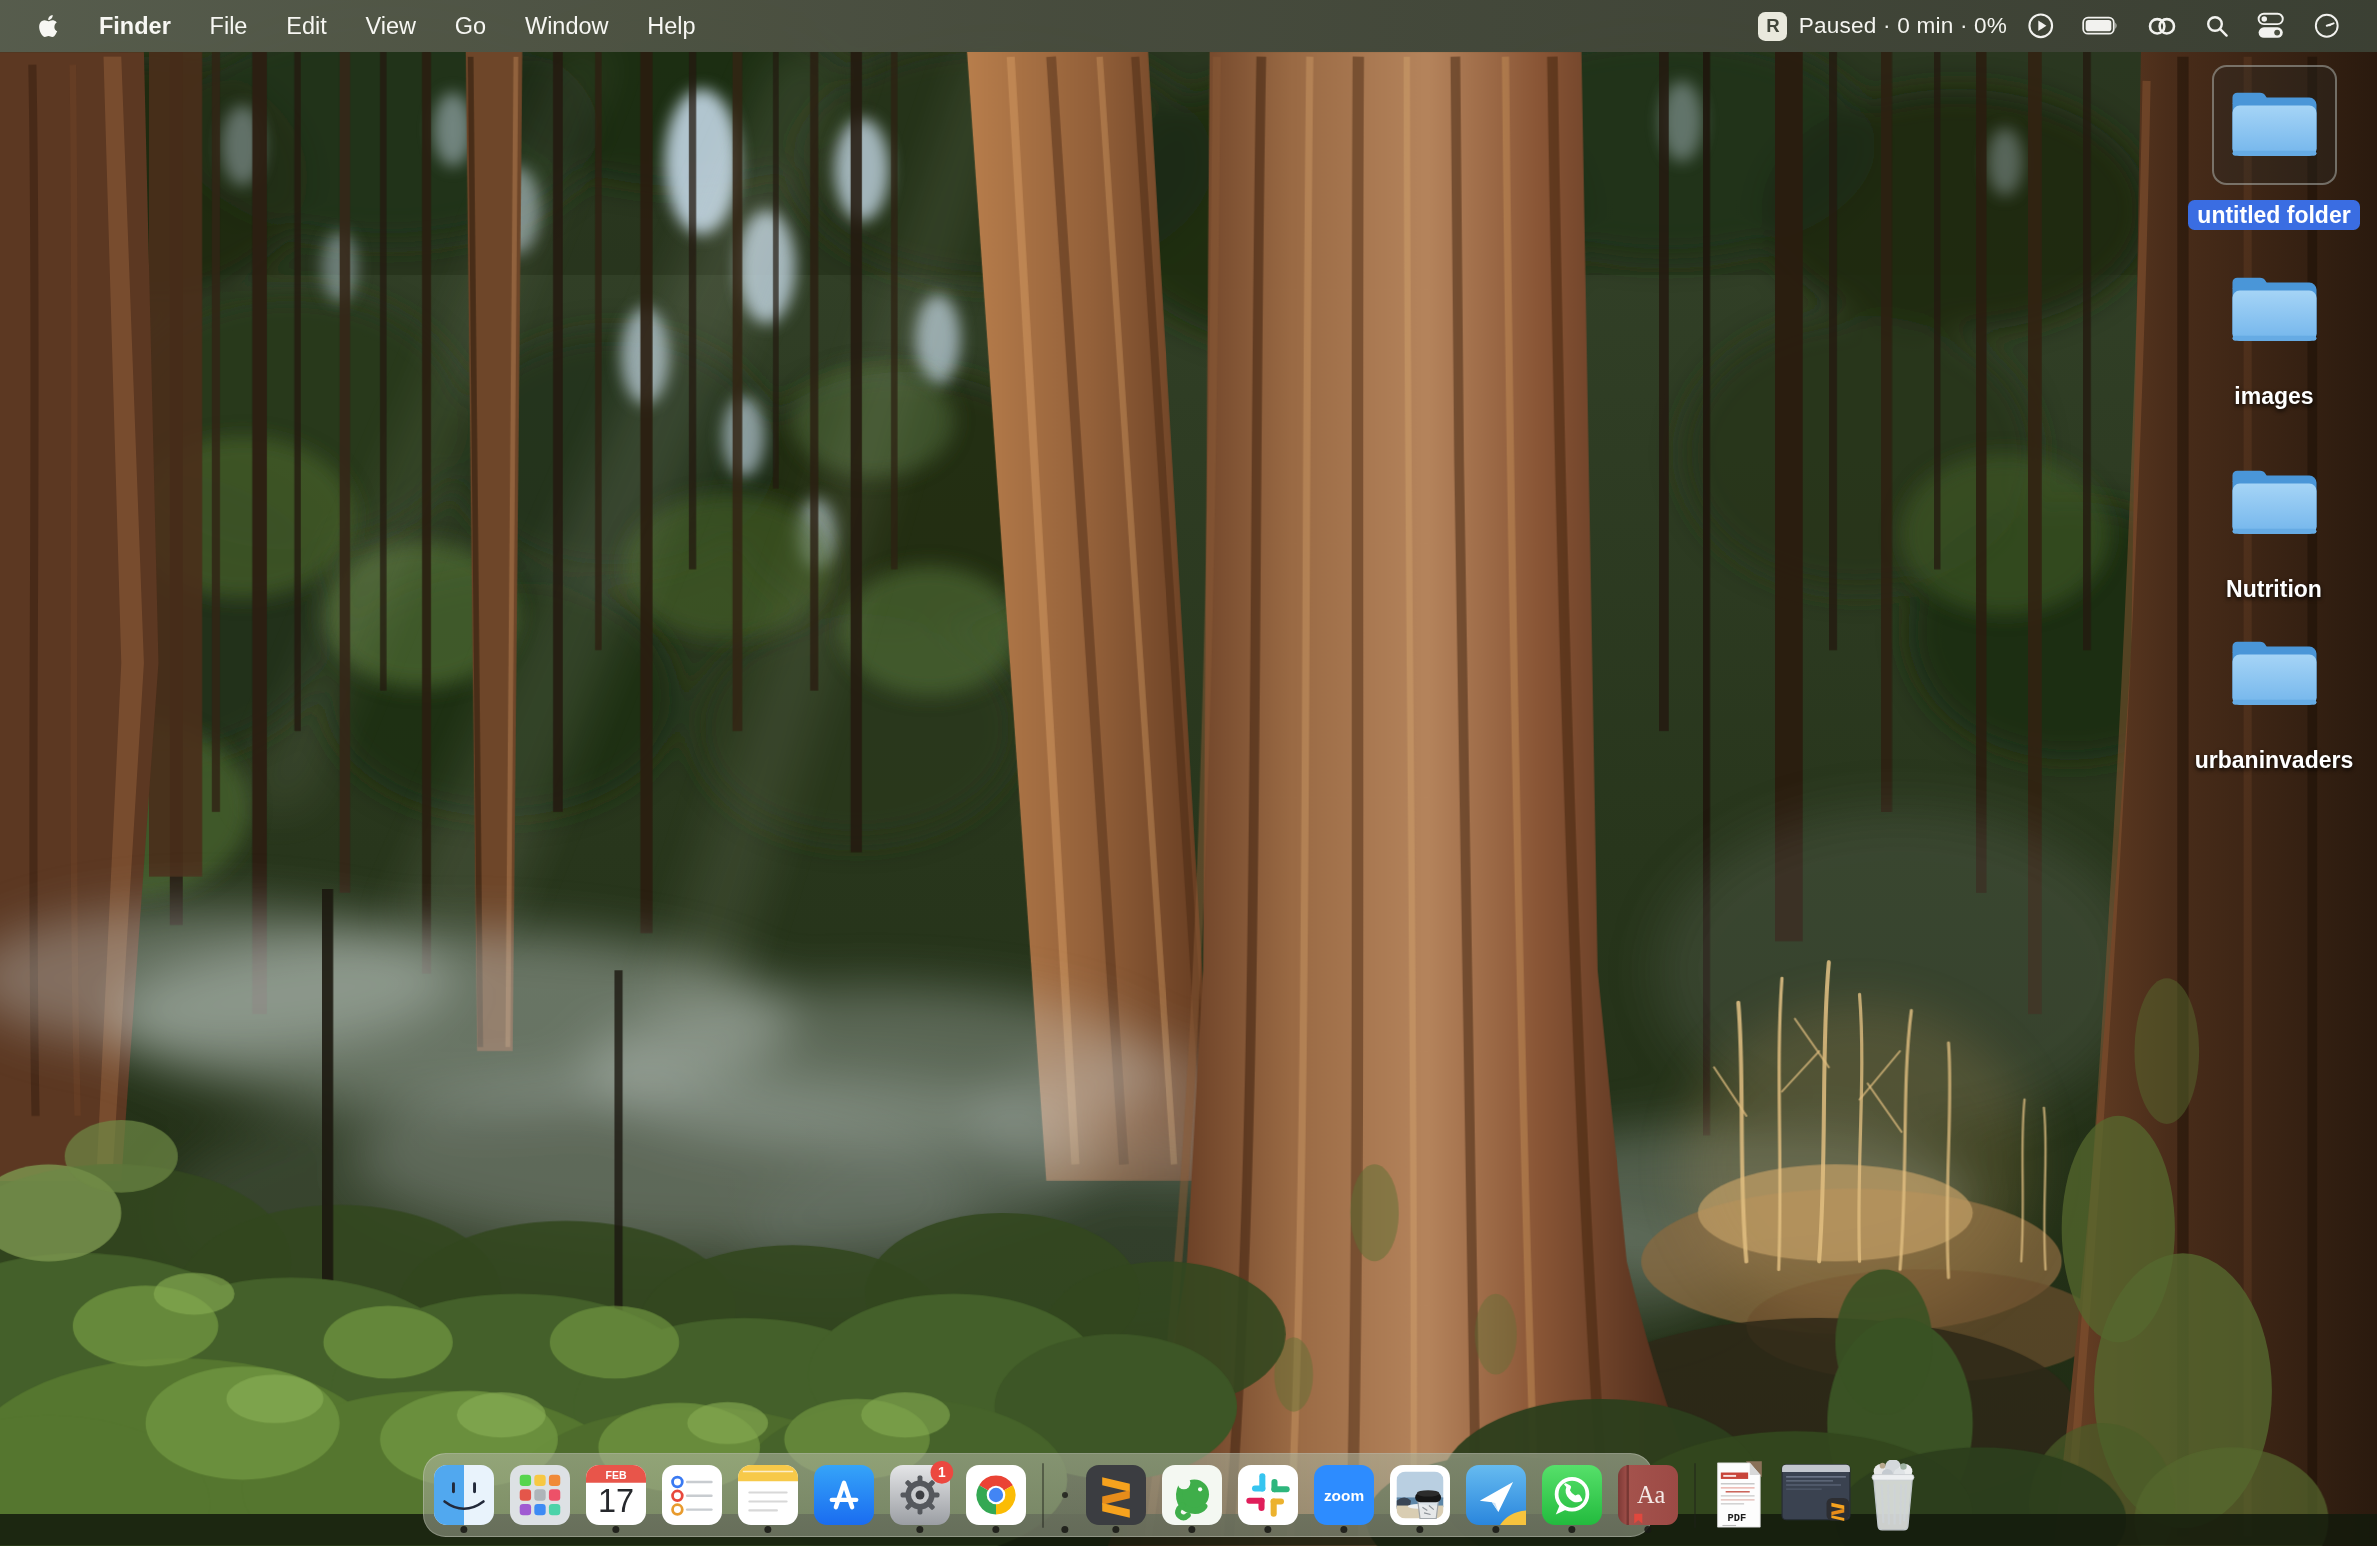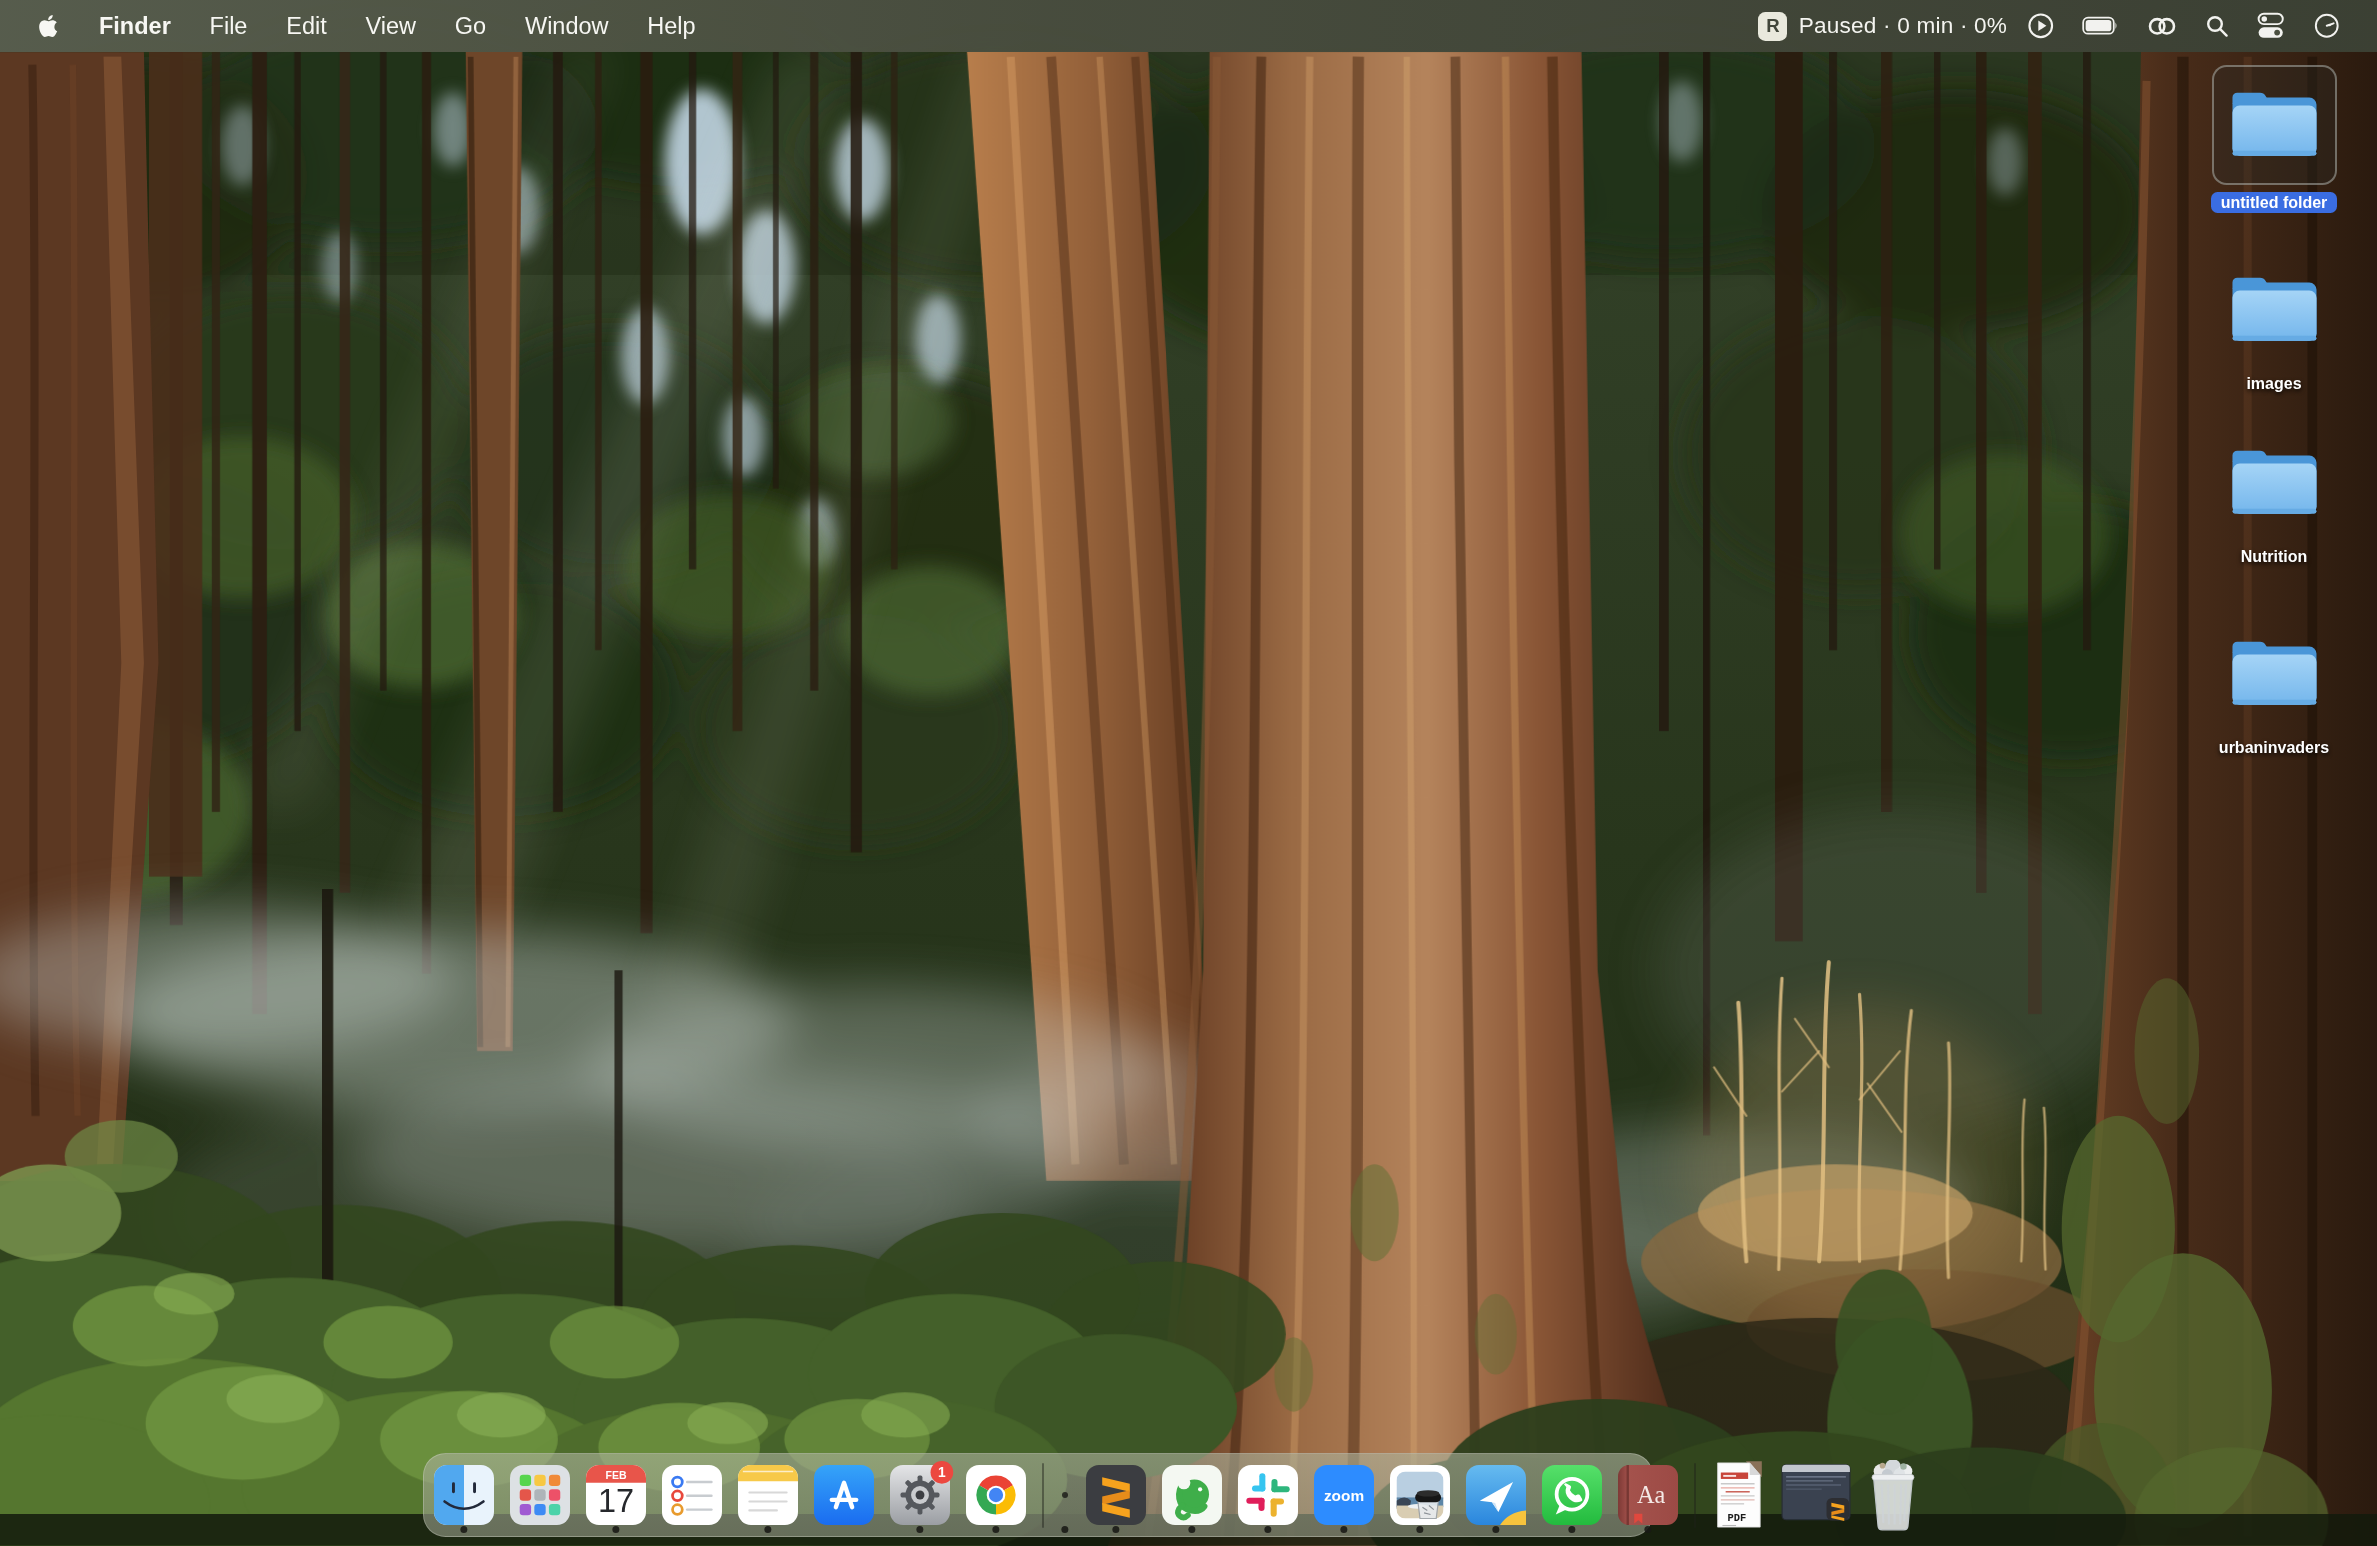--- a/index.html
+++ b/index.html
@@ -21,21 +21,21 @@
     width:29px;height:29px;border-radius:7.3px;display:flex;align-items:center;justify-content:center;
     margin-right:11.3px;}
   .status-text{font-size:22.6px;letter-spacing:0.2px;margin-right:6px;white-space:nowrap;}
   .mb-icon{display:flex;align-items:center;justify-content:center;padding:0 13.7px;height:52px;}
 
   
   .folders{position:absolute;left:2193px;top:0;width:162px;z-index:20;}
   .folder-row{position:absolute;left:0;width:162px;display:flex;flex-direction:column;align-items:center;}
   .folder-iconbox{width:121px;height:116px;display:flex;align-items:center;justify-content:center;border-radius:14.6px;}
   .folder-row.selected .folder-iconbox{background:rgba(40,44,40,.30);border:2.4px solid rgba(200,205,200,.45);}
-  .folder-label{margin-top:7px;font-size:16px;font-weight:700;color:#fff;
+  .folder-label{margin-top:15px;font-size:23px;font-weight:700;color:#fff;
     text-shadow:0 1.6px 4px rgba(0,0,0,.85);white-space:nowrap;}
   .folder-row.selected .folder-label{background:#3a6de2;text-shadow:none;border-radius:6.5px;padding:1.6px 9.7px;}
 
   
   .dock{position:absolute;left:423px;top:1453px;width:1230px;height:84px;z-index:30;
     background:linear-gradient(180deg,rgba(172,178,156,.62),rgba(150,156,136,.62));
     border:0.8px solid rgba(255,255,255,.22);border-radius:22.6px;
     display:flex;align-items:center;padding:0 9.7px;gap:16px;box-sizing:border-box;}
   .dock-item{position:relative;width:60px;height:74px;display:flex;align-items:center;justify-content:center;flex:0 0 auto;}
   .dock-item.small{width:9.7px;}
@@ -401,21 +401,21 @@
             </defs>
           <path d="M8,22 v-8 a6,6 0 0 1 6,-6 h28 a8,8 0 0 1 7,4 l6,10 h-47 z" fill="#4a96d8"></path>
           <rect x="8" y="14" width="104" height="72" rx="9" fill="#4a96d8"></rect>
           <rect x="8" y="24" width="104" height="62" rx="9" fill="url(#gF2)"></rect>
           <rect x="8" y="80" width="104" height="6" rx="3" fill="#66abe4"></rect>
         </svg>
       </div>
       <div class="folder-label">images</div>
     </div>
 
-    <div class="folder-row" style="top:425px;justify-content:space-between;">
+    <div class="folder-row" style="top:445px;justify-content:space-between;">
       <div class="folder-iconbox">
         <svg width="97" height="78" viewBox="0 0 120 96">
           <defs>
               <linearGradient id="gF3" x1="0" y1="0" x2="0" y2="1">
                 <stop offset="0" stop-color="#a5d4f6"></stop>
                 <stop offset="1" stop-color="#74b6ec"></stop>
               </linearGradient>
             </defs>
           <path d="M8,22 v-8 a6,6 0 0 1 6,-6 h28 a8,8 0 0 1 7,4 l6,10 h-47 z" fill="#4a96d8"></path>
           <rect x="8" y="14" width="104" height="72" rx="9" fill="#4a96d8"></rect>

